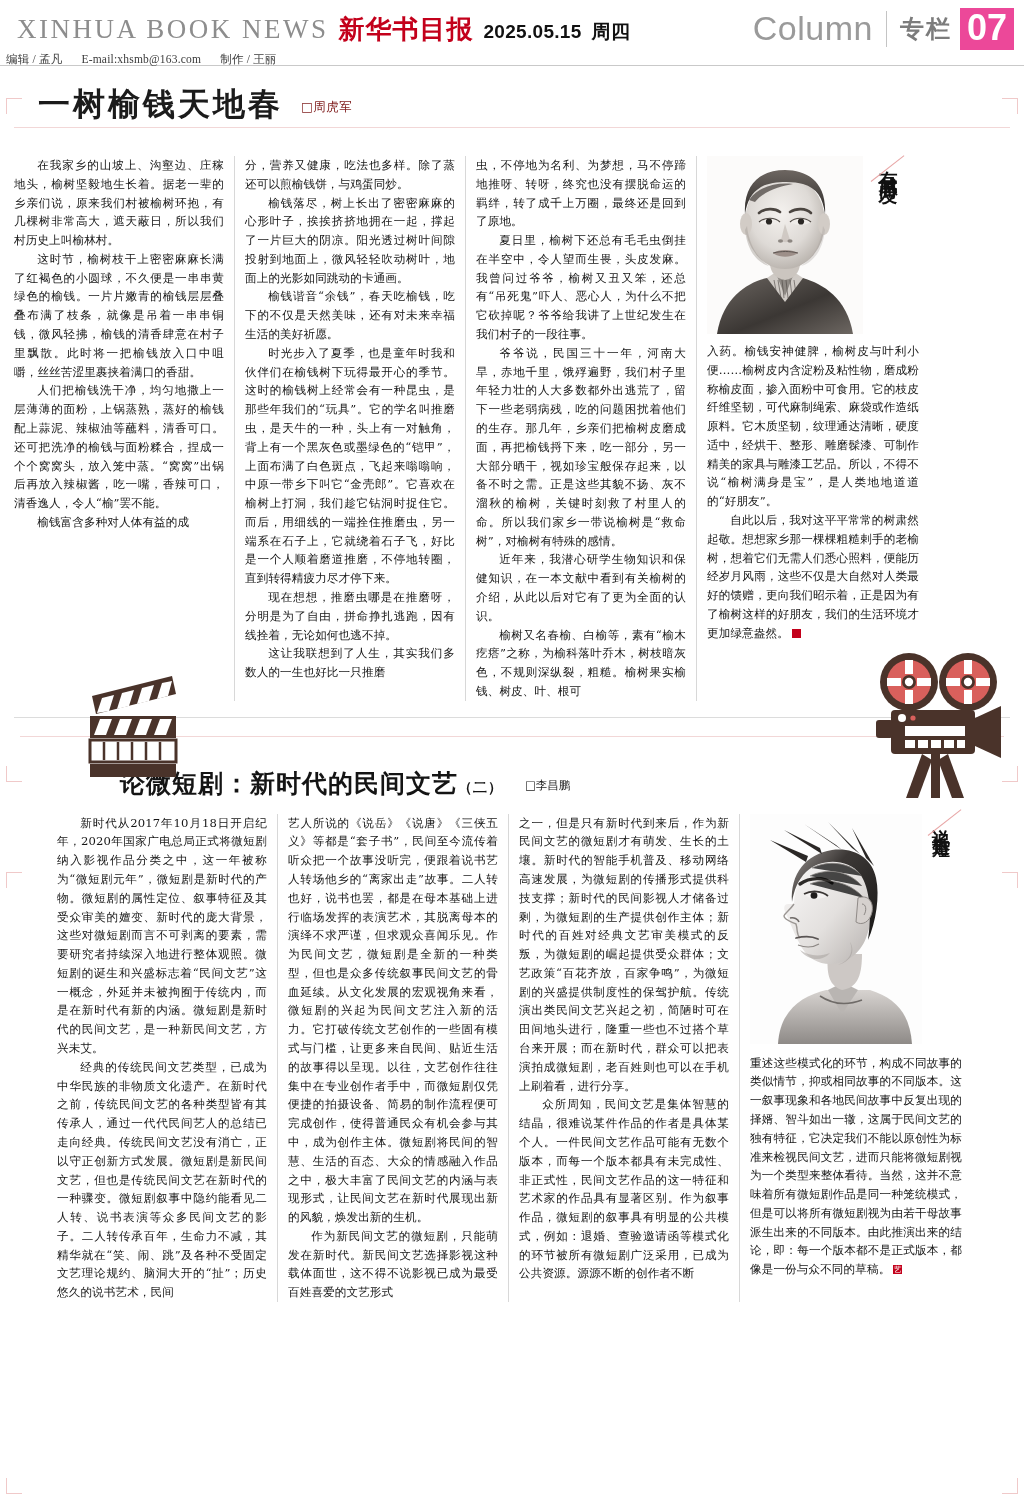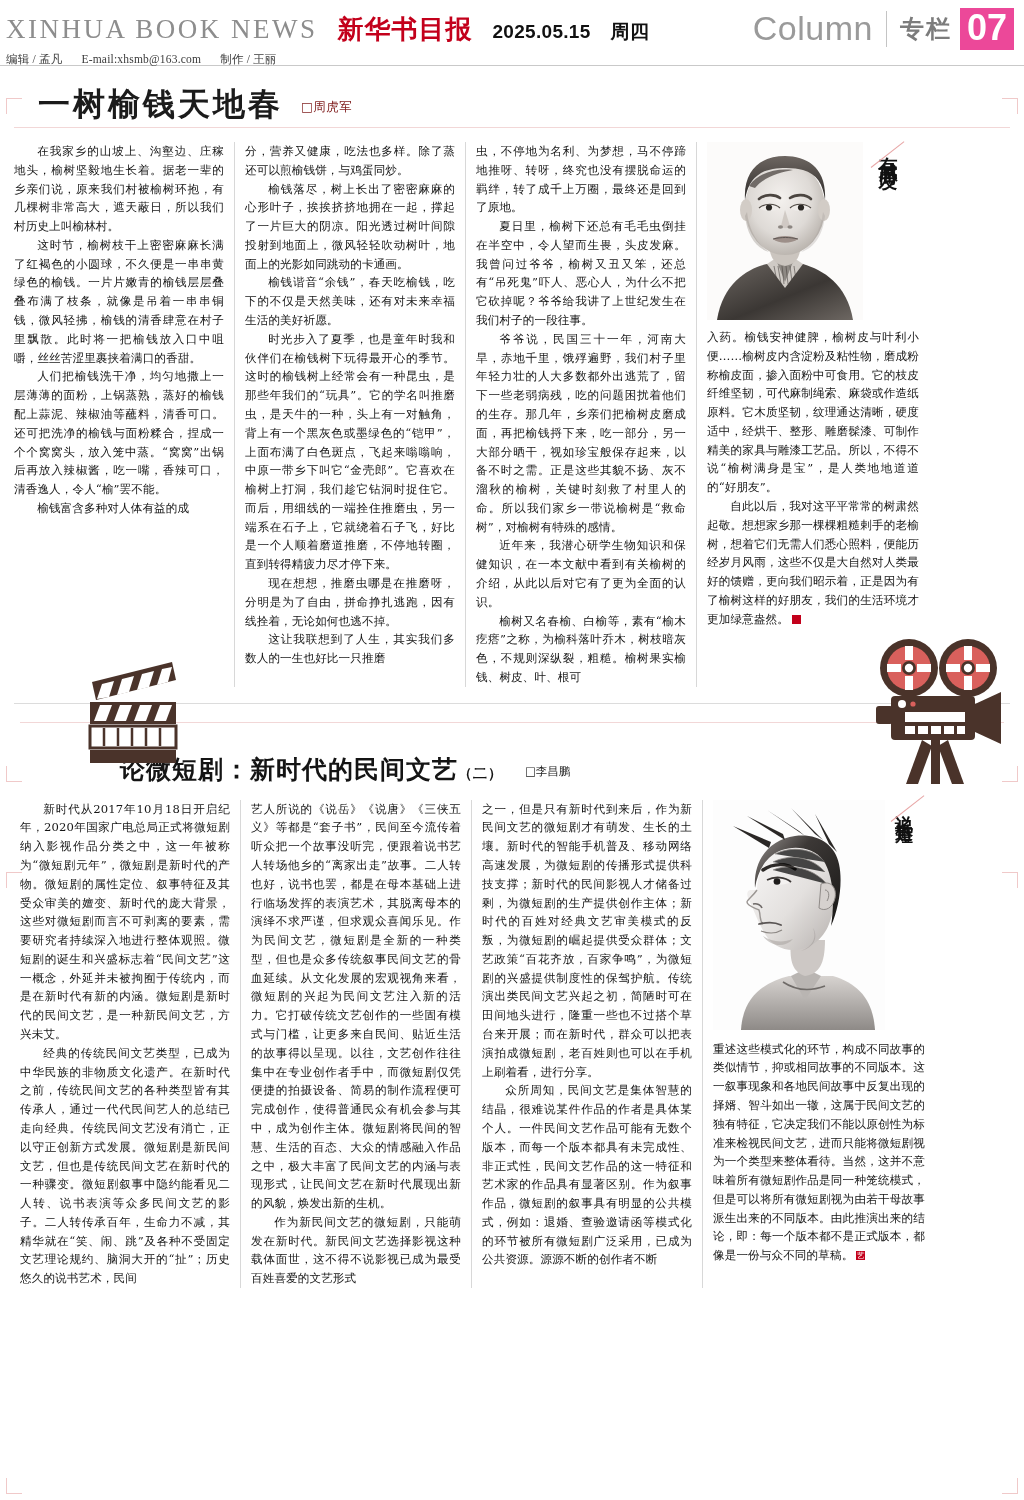--- a/index.html
+++ b/index.html
@@ -14,21 +14,21 @@
   }
 
   
   .masthead {
     position:relative;
     height:66px;
     padding:10px 14px 0 10px;
     border-bottom:1px solid #c9c9c9;
   }
   .mh-left { position:absolute; left:6px; top:12px; display:flex; flex-direction:column; }
-  .mh-row1 { display:flex; align-items:baseline; gap:20px; }
+  .mh-row1 { display:flex; align-items:baseline; gap:10px;margin-left:11px; }
   .mh-en {
     font-family:"Liberation Serif","DejaVu Serif",serif;
     font-size:27px; letter-spacing:2.5px; color:#8d8d8d; font-weight:400;
     white-space:nowrap;
   }
   .mh-cn {
     font-family:"DejaVu Serif",serif;
     font-size:26px; font-weight:bold; color:#c3001b; letter-spacing:1px;
     white-space:nowrap;
   }
@@ -205,21 +205,21 @@
 
 <div class="article art1">
 
   <div class="headline-bar">
     <div class="hl-row">
       <span class="hl-title">一树榆钱天地春</span>
       <span class="hl-author">□周虎军</span>
     </div>
   </div>
 
-  <div class="cols" style="margin-top:14px;">
+  <div class="cols" style="margin-top:28px;">
 
     <div class="col">
       <p class="body">在我家乡的山坡上、沟壑边、庄稼地头，榆树坚毅地生长着。据老一辈的乡亲们说，原来我们村被榆树环抱，有几棵树非常高大，遮天蔽日，所以我们村历史上叫榆林村。</p>
       <p class="body">这时节，榆树枝干上密密麻麻长满了红褐色的小圆球，不久便是一串串黄绿色的榆钱。一片片嫩青的榆钱层层叠叠布满了枝条，就像是吊着一串串铜钱，微风轻拂，榆钱的清香肆意在村子里飘散。此时将一把榆钱放入口中咀嚼，丝丝苦涩里裹挟着满口的香甜。</p>
       <p class="body">人们把榆钱洗干净，均匀地撒上一层薄薄的面粉，上锅蒸熟，蒸好的榆钱配上蒜泥、辣椒油等蘸料，清香可口。还可把洗净的榆钱与面粉糅合，捏成一个个窝窝头，放入笼中蒸。“窝窝”出锅后再放入辣椒酱，吃一嘴，香辣可口，清香逸人，令人“榆”罢不能。</p>
       <p class="body">榆钱富含多种对人体有益的成</p>
     </div>
     <div class="col-rule"></div>
 
     <div class="col">
@@ -394,21 +394,21 @@
     </g>
   </svg>
 
   <div class="hl2-bar"></div>
 
   <div class="hl2-row">
     <span class="hl2-title"><span>论微短剧：新时代的民间文艺</span><span class="hl2-sub">（二）</span></span>
     <span class="hl2-author">□李昌鹏</span>
   </div>
 
-  <div class="cols" style="margin-top:18px;">
+  <div class="cols" style="margin-top:18px;margin-left:37px;">
 
     <div class="col">
       <p class="body">新时代从2017年10月18日开启纪年，2020年国家广电总局正式将微短剧纳入影视作品分类之中，这一年被称为“微短剧元年”，微短剧是新时代的产物。微短剧的属性定位、叙事特征及其受众审美的嬗变、新时代的庞大背景，这些对微短剧而言不可剥离的要素，需要研究者持续深入地进行整体观照。微短剧的诞生和兴盛标志着“民间文艺”这一概念，外延并未被拘囿于传统内，而是在新时代有新的内涵。微短剧是新时代的民间文艺，是一种新民间文艺，方兴未艾。</p>
       <p class="body">经典的传统民间文艺类型，已成为中华民族的非物质文化遗产。在新时代之前，传统民间文艺的各种类型皆有其传承人，通过一代代民间艺人的总结已走向经典。传统民间文艺没有消亡，正以守正创新方式发展。微短剧是新民间文艺，但也是传统民间文艺在新时代的一种骤变。微短剧叙事中隐约能看见二人转、说书表演等众多民间文艺的影子。二人转传承百年，生命力不减，其精华就在“笑、闹、跳”及各种不受固定文艺理论规约、脑洞大开的“扯”；历史悠久的说书艺术，民间</p>
     </div>
     <div class="col-rule"></div>
 
     <div class="col">
       <p class="body cont">艺人所说的《说岳》《说唐》《三侠五义》等都是“套子书”，民间至今流传着听众把一个故事没听完，便跟着说书艺人转场他乡的“离家出走”故事。二人转也好，说书也罢，都是在母本基础上进行临场发挥的表演艺术，其脱离母本的演绎不求严谨，但求观众喜闻乐见。作为民间文艺，微短剧是全新的一种类型，但也是众多传统叙事民间文艺的骨血延续。从文化发展的宏观视角来看，微短剧的兴起为民间文艺注入新的活力。它打破传统文艺创作的一些固有模式与门槛，让更多来自民间、贴近生活的故事得以呈现。以往，文艺创作往往集中在专业创作者手中，而微短剧仅凭便捷的拍摄设备、简易的制作流程便可完成创作，使得普通民众有机会参与其中，成为创作主体。微短剧将民间的智慧、生活的百态、大众的情感融入作品之中，极大丰富了民间文艺的内涵与表现形式，让民间文艺在新时代展现出新的风貌，焕发出新的生机。</p>
       <p class="body">作为新民间文艺的微短剧，只能萌发在新时代。新民间文艺选择影视这种载体面世，这不得不说影视已成为最受百姓喜爱的文艺形式</p>

